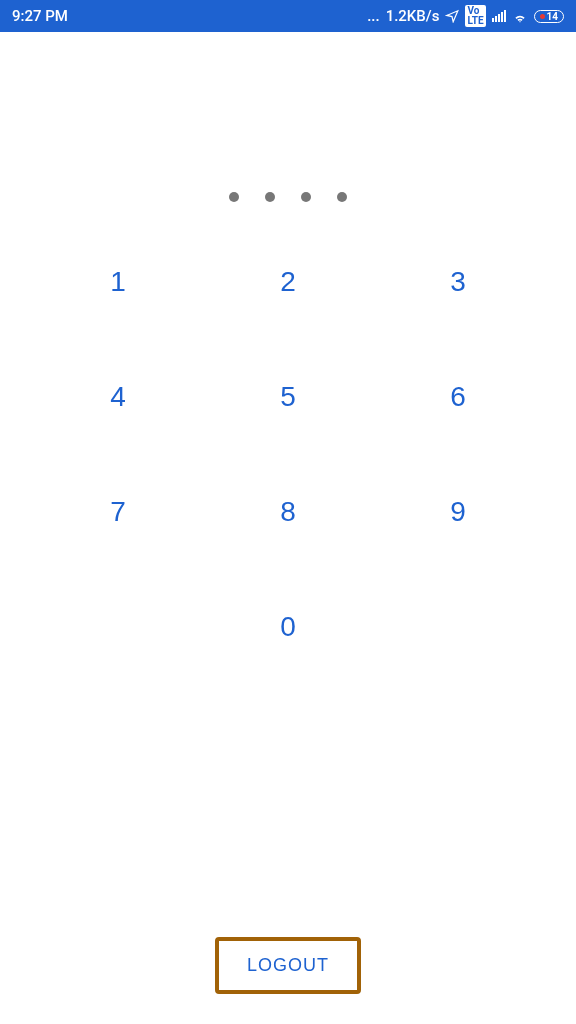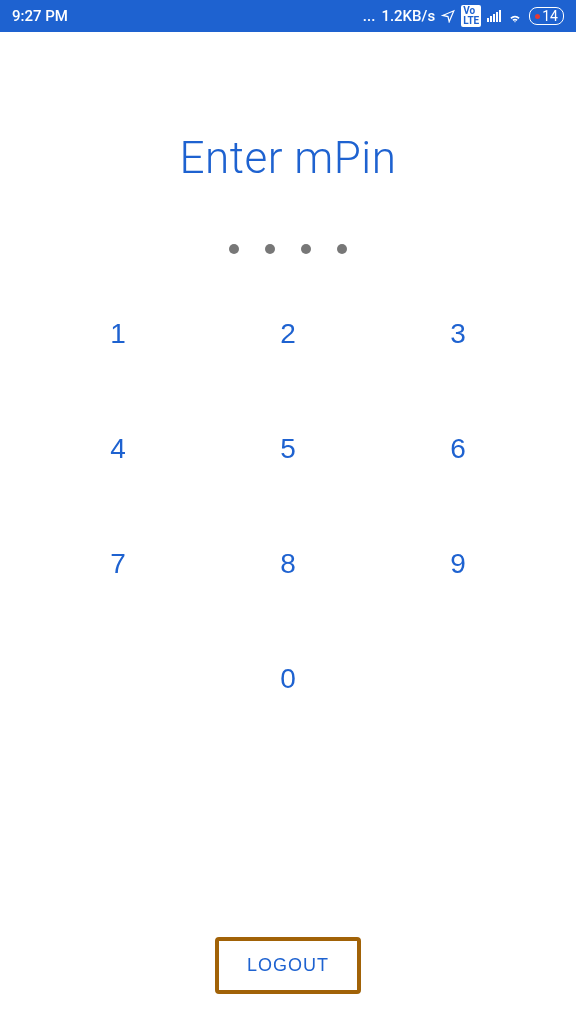--- a/index.html
+++ b/index.html
@@ -31,22 +31,22 @@
     }
     .status-right {
       display: flex;
       align-items: center;
       gap: 6px;
     }
     .battery-badge {
       border: 1.5px solid #ffffff;
       border-radius: 8px;
       padding: 0 5px;
-      font-size: 14px;
-      font-weight: 400;
+      font-size: 10px;
+      font-weight: 700;
       position: relative;
       display: flex;
       align-items: center;
     }
     .battery-badge::before {
       content: '';
       width: 5px;
       height: 5px;
       background: #e53935;
       border-radius: 50%;
@@ -169,21 +169,20 @@
         <path d="M12 20c.6 0 1-.4 1-1s-.4-1-1-1-1 .4-1 1 .4 1 1 1zm-4-4c2-2 6-2 8 0l-2 2c-1-1-3-1-4 0l-2-2zm-3-3c4-4 10-4 14 0l-2 2c-3-3-7-3-10 0l-2-2z"></path>
       </svg>
     </span>
     <span class="battery-badge">
       <span>14</span>
     </span>
   </div>
 </div>
 
 <div class="content">
-  <h1 class="title">Enter mPin</h1>
 
   <div class="dots">
     <span class="dot"></span>
     <span class="dot"></span>
     <span class="dot"></span>
     <span class="dot"></span>
   </div>
 
   <div class="keypad">
     <button class="key">1</button>

